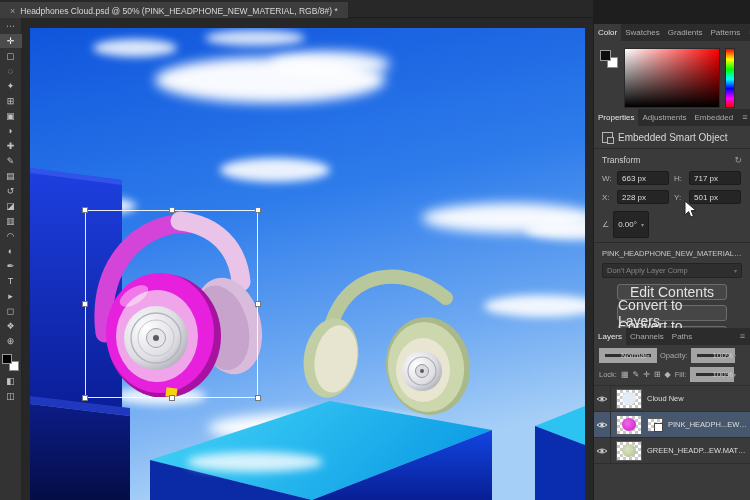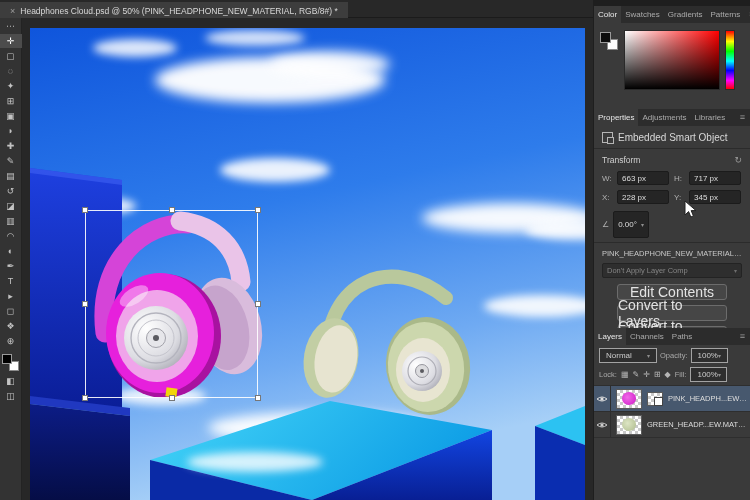--- a/index.html
+++ b/index.html
@@ -31,21 +31,21 @@
   .h-bl{left:-4px;bottom:-4px}.h-bm{left:calc(50% - 3px);bottom:-4px}.h-br{right:-4px;bottom:-4px}
 
   
   .rightcol{position:absolute;left:593px;top:0;width:157px;height:500px;background:#1e1e1e}
   .panel{position:absolute;left:1px;width:156px;background:#3a3a3a}
   .panel-tabs{display:flex;align-items:stretch;background:#2c2c2c;height:17px;font-size:8px;color:#ababab;white-space:nowrap}
   .ptab{padding:0 4px;line-height:17px}
   .ptab.active{background:#3a3a3a;color:#e8e8e8}
   .pmenu{margin-left:auto;padding:0 5px;line-height:17px;color:#9a9a9a;font-size:9px}
 
-  #color-panel{top:6px;height:104px}
+  #color-panel{top:24px;height:104px}
   .fgbg{position:absolute;left:6px;top:26px;width:18px;height:18px}
   .fgbg .back{position:absolute;right:0;bottom:0;width:11px;height:11px;background:#ffffff;border:1px solid #8a8a8a}
   .fgbg .front{position:absolute;left:0;top:0;width:11px;height:11px;background:#0c0c0c;border:1px solid #9b9b9b}
   .sat-square{position:absolute;left:30px;top:24px;width:96px;height:60px;border:1px solid #2a2a2a;
     background-image:linear-gradient(to top,#000000,rgba(0,0,0,0)),linear-gradient(to right,#ffffff,#ff0000)}
   .hue-bar{position:absolute;left:131px;top:24px;width:10px;height:60px;border:1px solid #2a2a2a;
     background:linear-gradient(to bottom,#ff0000,#ffff00 18%,#00ff00 35%,#00ffff 52%,#0000ff 68%,#ff00ff 85%,#ff0000)}
 
   #props-panel{top:109px;height:224px}
   .smart-row{display:flex;align-items:center;gap:5px;padding:6px 8px 5px;color:#d8d8d8;font-size:10px}
@@ -59,21 +59,21 @@
   .angle-row{padding:5px 8px 4px;display:flex;align-items:center;gap:4px;font-size:8px;color:#b2b2b2}
   .angle-box{display:flex;align-items:center;gap:4px;background:#252525;border:1px solid #1b1b1b;border-radius:2px;padding:1px 4px;color:#dddddd;height:27px}
   .angle-box .caret{color:#8d8d8d;font-size:6px}
   .fname{padding:6px 8px 2px;font-size:7.5px;color:#c8c8c8;overflow:hidden;text-overflow:ellipsis;white-space:nowrap}
   .lc-select{margin:3px 8px 6px;height:15px;background:#2e2e2e;border:1px solid #232323;border-radius:2px;display:flex;align-items:center;justify-content:space-between;padding:0 4px;font-size:7.5px;color:#858585}
   .lc-select .caret{font-size:6px;color:#6e6e6e}
   .pbtn{display:flex;align-items:center;justify-content:center;width:110px;height:16px;margin:5px auto;background:#464646;border:1px solid #6c6c6c;border-radius:3px;font-size:14px;color:#e3e3e3;cursor:default}
 
   #layers-panel{top:328px;height:172px;overflow:hidden}
   .blend-row{display:flex;align-items:center;gap:3px;padding:3px 5px 2px}
-  .select{background:#2e2e2e;border:1px solid #a3a3a3;border-radius:0;height:15px;display:flex;align-items:center;justify-content:space-between;padding:0 6px;font-size:8px;color:#cccccc}
+  .select{background:#2e2e2e;border:6px solid #a3a3a3;border-radius:0;height:15px;display:flex;align-items:center;justify-content:space-between;padding:0 16px;font-size:8px;color:#cccccc}
   .select .caret{font-size:6px;color:#8d8d8d}
   .blend{width:58px}
   .val{width:37px}
   .small-label{font-size:7.5px;color:#aaaaaa}
   .lock-row{display:flex;align-items:center;gap:4px;padding:2px 5px 3px;font-size:8px;color:#b5b5b5;border-bottom:1px solid #2e2e2e}
   .lock-ic{font-size:8px;color:#b5b5b5}
   .layer-row{display:flex;align-items:center;height:26px;border-bottom:1px solid #2e2e2e}
   .layer-row.selected{background:#47586e}
   .eye-cell{width:17px;align-self:stretch;border-right:1px solid #2e2e2e;display:flex;align-items:center;justify-content:center;flex:0 0 auto}
   .checker{background-color:#ffffff;background-image:linear-gradient(45deg,#c9c9c9 25%,transparent 25%,transparent 75%,#c9c9c9 75%),linear-gradient(45deg,#c9c9c9 25%,transparent 25%,transparent 75%,#c9c9c9 75%);background-size:6px 6px;background-position:0 0,3px 3px}
@@ -255,41 +255,41 @@
         <span class="front"></span>
       </div>
       <div class="sat-square"></div>
       <div class="hue-bar"></div>
     </div>
 
     <div class="panel" id="props-panel">
       <div class="panel-tabs">
         <span class="ptab active">Properties</span>
         <span class="ptab">Adjustments</span>
-        <span class="ptab">Libraries</span>
+        <span class="ptab">Embedded</span>
         <span class="pmenu">≡</span>
       </div>
       <div class="smart-row">
         <span class="so-icon"></span>
         <span>Embedded Smart Object</span>
       </div>
       <div class="divider"></div>
       <div class="theading">
         <span>Transform</span>
         <span class="reset">↻</span>
       </div>
       <div class="fields">
         <span>W:</span>
         <span class="fbox">663 px</span>
         <span>H:</span>
         <span class="fbox">717 px</span>
         <span>X:</span>
         <span class="fbox">228 px</span>
         <span>Y:</span>
-        <span class="fbox">345 px</span>
+        <span class="fbox">501 px</span>
       </div>
       <div class="angle-row">
         <span>∠</span>
         <span class="angle-box">
           <span>0.00°</span>
           <span class="caret">▾</span>
         </span>
       </div>
       <div class="divider"></div>
       <div class="fname">PINK_HEADPHONE_NEW_MATERIAL.psb</div>
@@ -327,20 +327,30 @@
         <span class="lock-ic">✛</span>
         <span class="lock-ic">⊞</span>
         <span class="lock-ic">◆</span>
         <span class="small-label">Fill:</span>
         <span class="select val">
           <span>100%</span>
           <span class="caret">▾</span>
         </span>
       </div>
       <div class="layer-list">
+        <div class="layer-row">
+          <span class="eye-cell">
+            <svg width="12" height="8">
+                <path d="M1 4 Q6 0 11 4 Q6 8 1 4 Z" fill="none" stroke="#cccccc"></path>
+                <circle cx="6" cy="4" r="1.6" fill="#cccccc"></circle>
+              </svg>
+          </span>
+          <span class="thumb checker t-cloud"></span>
+          <span class="lname">Cloud New</span>
+        </div>
         <div class="layer-row selected">
           <span class="eye-cell">
             <svg width="12" height="8">
                 <path d="M1 4 Q6 0 11 4 Q6 8 1 4 Z" fill="none" stroke="#e0e0e0"></path>
                 <circle cx="6" cy="4" r="1.6" fill="#e0e0e0"></circle>
               </svg>
           </span>
           <span class="thumb checker t-pink"></span>
           <span class="so-mini checker"></span>
           <span class="lname">PINK_HEADPH...EW_MATERIAL</span>

